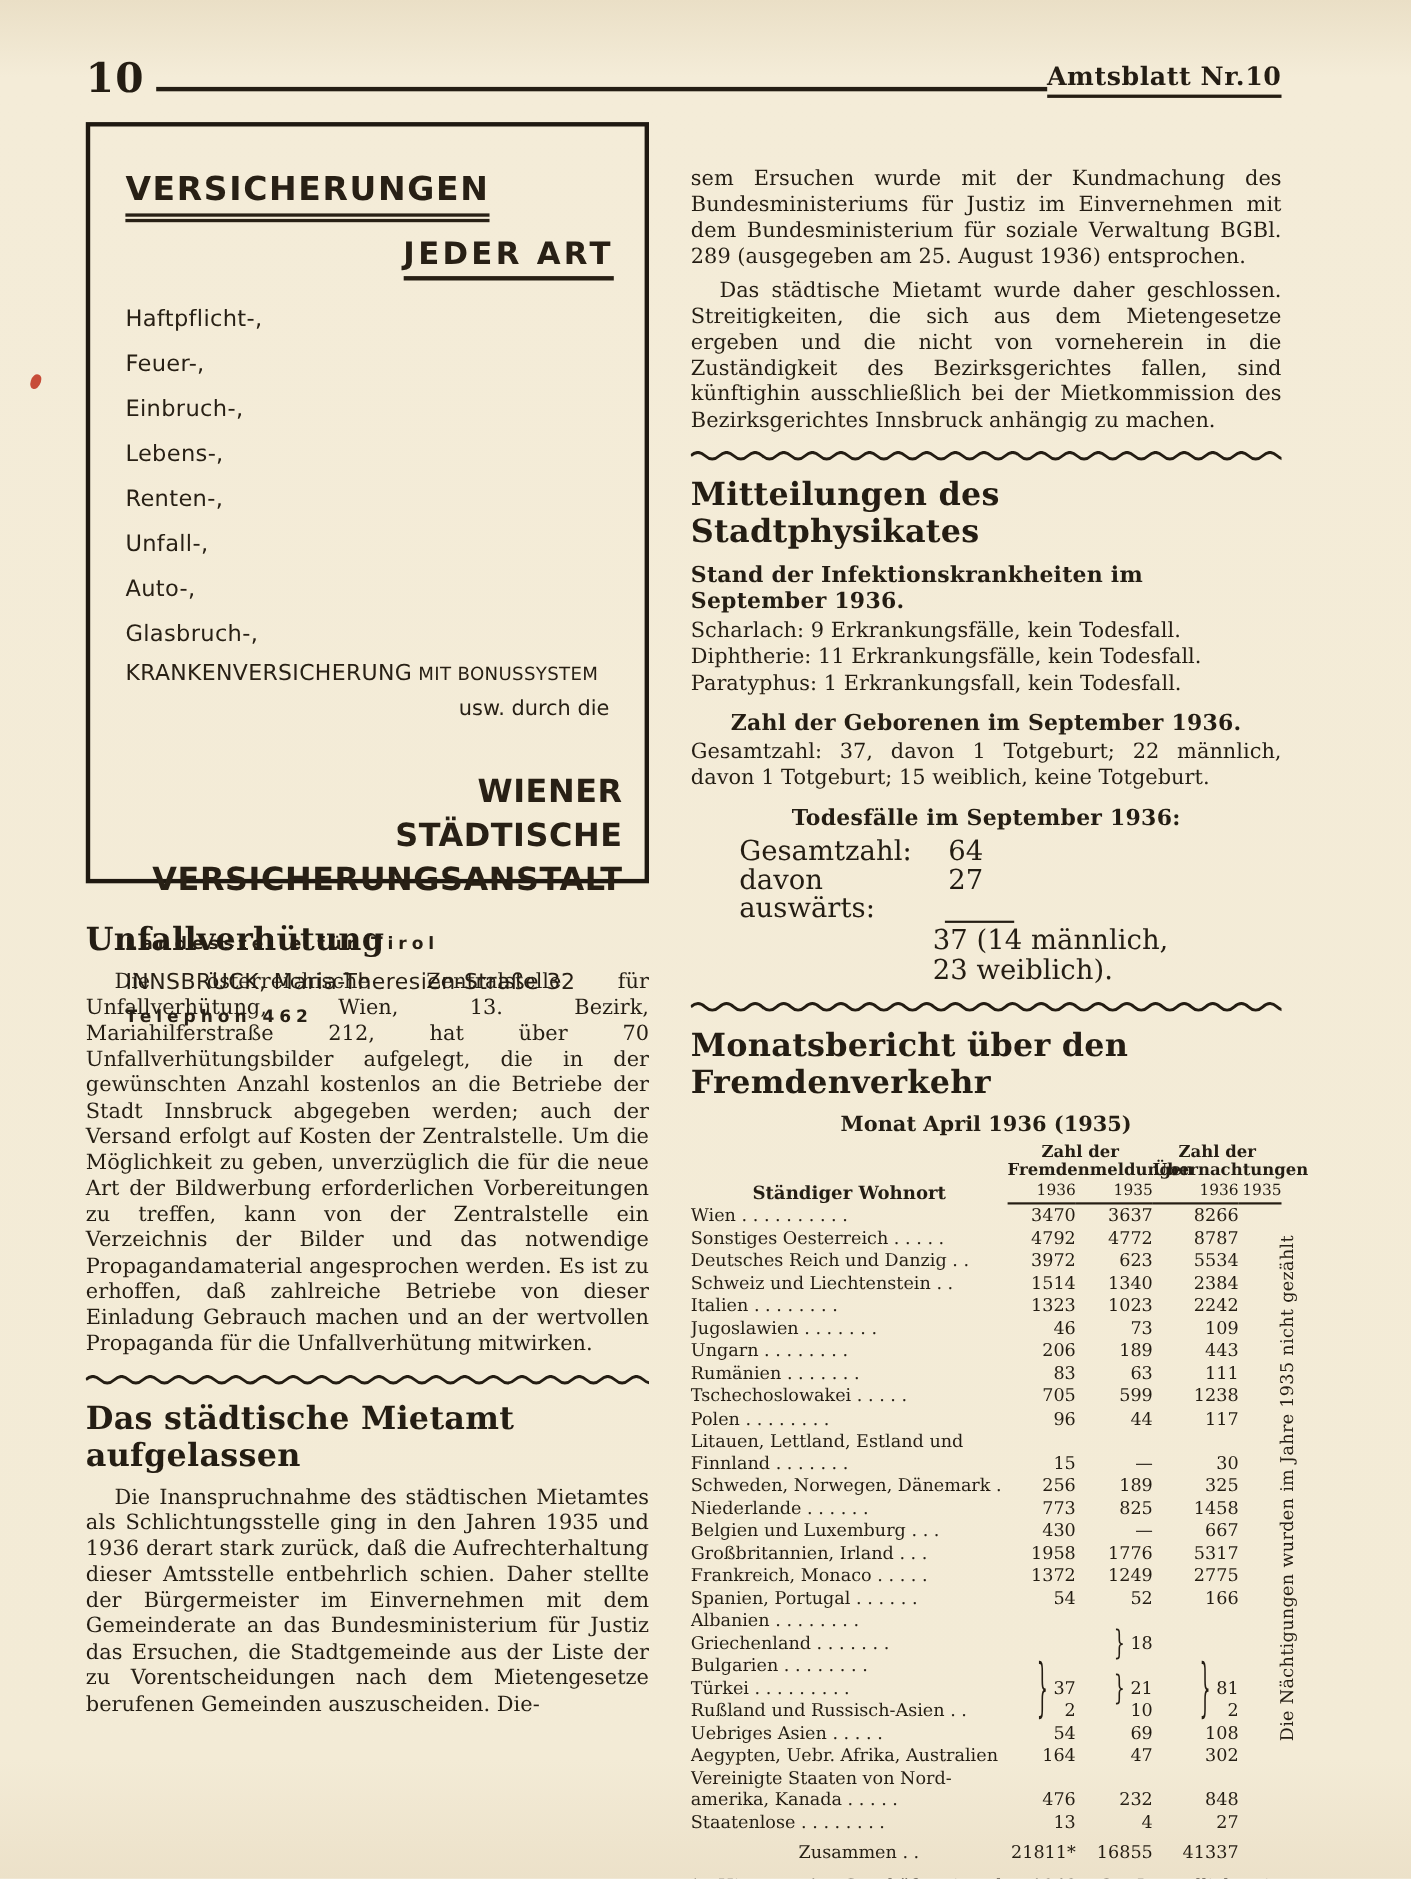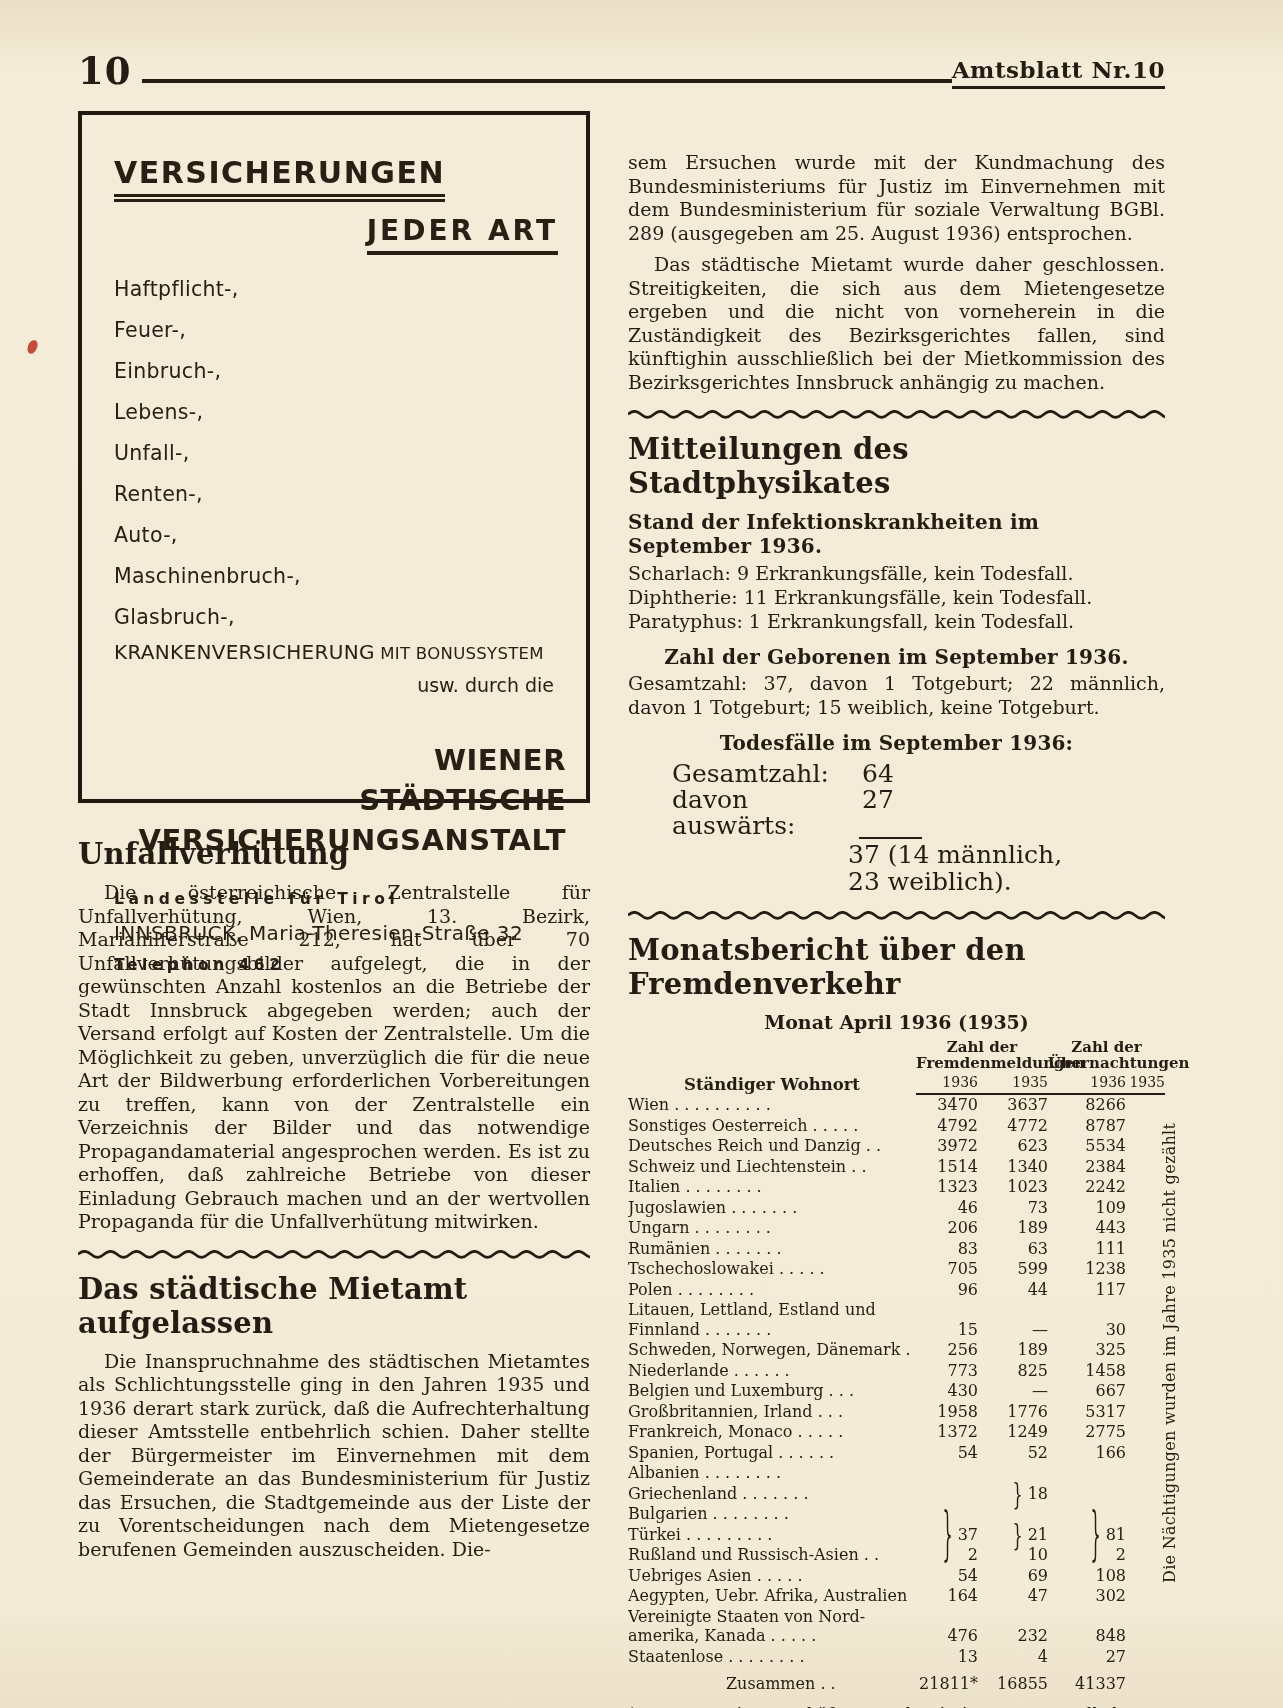--- a/index.html
+++ b/index.html
@@ -114,24 +114,23 @@
           <span class="ad-title">VERSICHERUNGEN</span>
         </div>
         <div class="ad-subtitle-row">
           <span class="ad-subtitle">JEDER ART</span>
         </div>
         <div class="ad-types">
             <div>Haftpflicht-,</div>
             <div>Feuer-,</div>
             <div>Einbruch-,</div>
             <div>Lebens-,</div>
+            <div>Renten-,</div>
             <div>Unfall-,</div>
-            <div>Renten-,</div>
             <div>Auto-,</div>
-            <div>Maschinenbruch-,</div>
             <div>Glasbruch-,</div>
           </div>
         <div class="ad-kranken"><span>KRANKENVERSICHERUNG</span><span class="sub"> MIT BONUSSYSTEM</span></div>
         <div class="ad-usw">usw. durch die</div>
         <div class="ad-company">
             <div>WIENER</div>
             <div>STÄDTISCHE</div>
             <div>VERSICHERUNGSANSTALT</div>
           </div>
         <div class="ad-branch">Landesstelle für Tirol</div>

